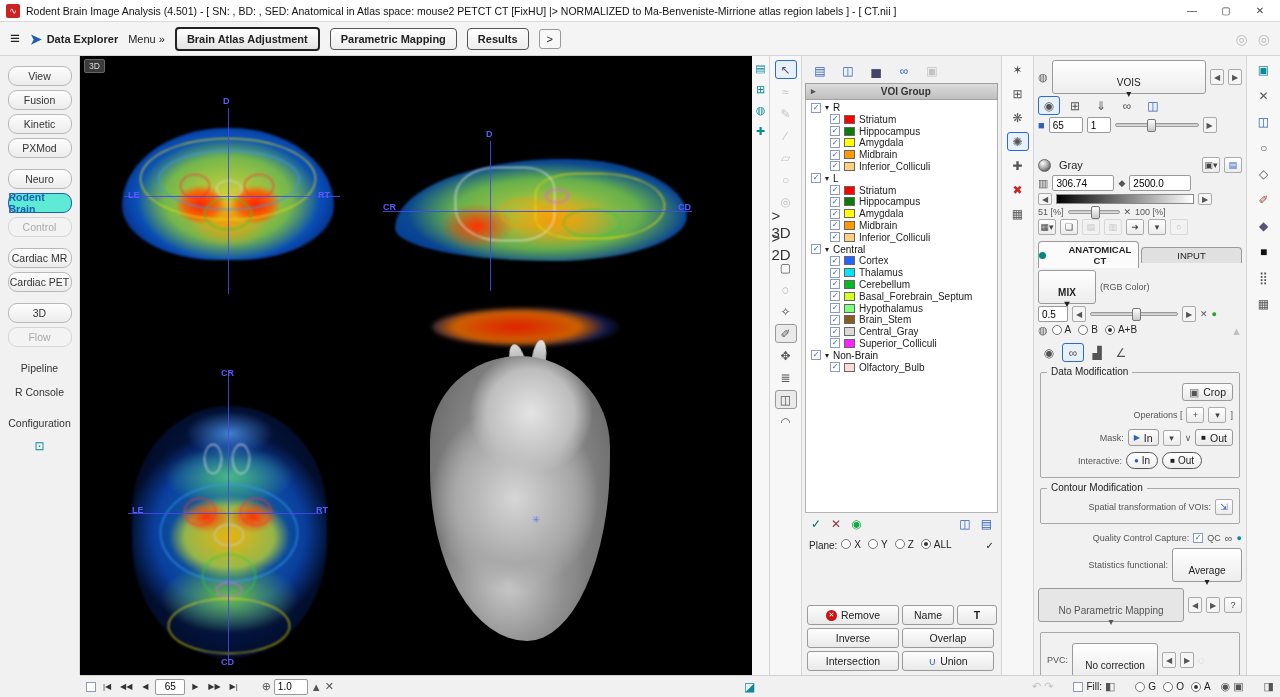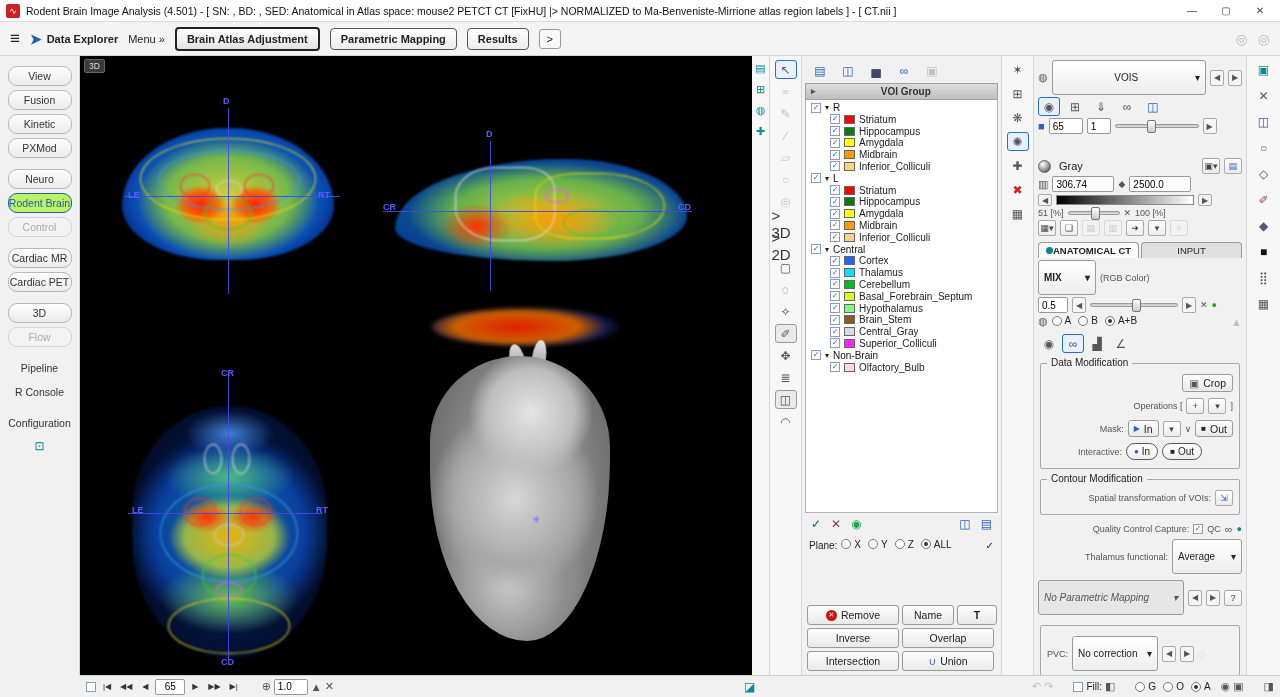--- a/index.html
+++ b/index.html
@@ -16,21 +16,21 @@
 #explorer{display:flex;align-items:center;gap:5px;font-weight:bold;}
 #explorer .eicon{color:#1a5fb4;font-size:14px;}
 #menu-label{color:#222;}
 .mtab{background:linear-gradient(#fefefe,#ececec);border:1px solid #555;border-radius:4px;padding:4px 10px;font-weight:bold;font-size:11px;}
 .mtab.active{border:2px solid #222;background:linear-gradient(#fff,#e2e2e2);}
 .more-btn{border:1px solid #999;border-radius:3px;background:#f8f8f8;padding:3px 7px;}
 .gray-circle{color:#bbb;font-size:14px;}
 
 #sidebar{position:absolute;left:0;top:56px;width:80px;height:619px;background:#f1f1f1;border-right:1px solid #d5d5d5;padding-top:6px;}
 .side-btn{width:64px;margin:4px auto 0;height:20px;display:flex;align-items:center;justify-content:center;background:linear-gradient(#fdfdfd,#ececec);border:1px solid #b8b8b8;border-radius:9px;font-size:10.5px;color:#333;}
-.side-btn.active{color:#1a5fb4;border:1px solid #1a5fb4;font-weight:normal;background:#bef264;}
+.side-btn.active{color:#1a5fb4;border:1px solid #1a5fb4;font-weight:bold;background:#5eead4;}
 .side-btn.disabled{color:#aaa;border-color:#d5d5d5;background:#f3f3f3;}
 .side-btn.plain{border:none;background:none;color:#333;}
 #sidebar-foot{width:64px;margin:6px auto 0;text-align:center;color:#0a8a9a;font-size:12px;}
 
 #viewport{position:absolute;left:80px;top:56px;width:672px;height:619px;background:#000;overflow:hidden;}
 .chip{position:absolute;left:4px;top:3px;background:#3a3a3a;color:#ddd;font-size:8.5px;padding:1px 4px;border:1px solid #666;border-radius:2px;}
 .vlabel{position:absolute;color:#5a5aff;font-size:9px;font-weight:bold;z-index:6;}
 .xline{position:absolute;background:rgba(72,72,230,.9);z-index:5;}
 .brain{position:absolute;filter:blur(1.2px);}
 .ct{position:absolute;border-radius:50%;z-index:4;}
@@ -120,24 +120,24 @@
 #voi-confirm{display:flex;align-items:center;gap:10px;height:22px;padding:0 6px;}
 #voi-confirm .spacer{flex:1;}
 #plane-row{display:flex;align-items:center;height:20px;padding:0 4px;font-size:10px;gap:4px;}
 #plane-row .spacer{flex:1;}
 #voi-buttons{display:grid;grid-template-columns:92px 52px 40px;gap:3px;padding:2px 2px 0;margin-top:48px;}
 #voi-buttons .wide2{grid-column:span 2;}
 .rm-dot{width:11px;height:11px;border-radius:50%;background:#cc1111;color:#fff;font-size:7px;display:inline-flex;align-items:center;justify-content:center;}
 
 #right-panel{position:absolute;left:1034px;top:56px;width:212px;height:619px;background:#f1f1f1;display:flex;flex-direction:column;padding:4px 4px 2px;}
 #right-panel .row{margin-bottom:2px;}
-.ddown{display:inline-flex;align-items:center;justify-content:space-between;background:linear-gradient(#fff,#ededed);border:1px solid #9a9a9a;border-radius:3px;height:35px;padding:0 5px;font-size:10px;}
+.ddown{display:inline-flex;align-items:center;justify-content:space-between;background:linear-gradient(#fff,#ededed);border:1px solid #9a9a9a;border-radius:3px;height:28px;padding:16px 5px;font-size:10px;flex-direction:column;}
 .arrow-sq{width:14px;height:16px;display:inline-flex;align-items:center;justify-content:center;border:1px solid #aaa;border-radius:2px;background:#f5f5f5;font-size:8px;color:#555;}
 .grad{width:138px;height:10px;border:1px solid #888;background:linear-gradient(to right,#000,#fff);align-self:center;}
-.ftab{flex:1;text-align:center;padding:2px 0;border:1px solid #9a9a9a;border-bottom:none;border-radius:4px 4px 0 0;background:#e0e0e0;font-size:9.5px;display:flex;align-items:center;justify-content:center;gap:0;}
+.ftab{flex:1;text-align:center;padding:2px 0;border:1px solid #9a9a9a;border-bottom:none;border-radius:4px 4px 0 0;background:#e0e0e0;font-size:9.5px;display:flex;align-items:center;justify-content:center;gap:16px;}
 .ftab.active{background:#fbfbfb;font-weight:bold;}
 .dot-teal{width:7px;height:7px;border-radius:50%;background:#008888;display:inline-block;}
 .lut{width:13px;height:13px;border-radius:50%;background:radial-gradient(circle at 35% 30%,#fff,#999 55%,#333 95%);border:1px solid #666;}
 .pill{display:inline-flex;align-items:center;gap:3px;border:1px solid #555;border-radius:9px;padding:1px 7px;background:linear-gradient(#fff,#eee);font-size:10px;height:17px;}
 #stats-row{display:flex;align-items:center;gap:8px;margin-top:auto;margin-bottom:3px;}
 #stats-btn{flex:1;height:22px;font-weight:bold;}
 .mini{width:18px;height:16px;display:inline-flex;align-items:center;justify-content:center;border:1px solid #aaa;background:linear-gradient(#fff,#ebebeb);border-radius:2px;font-size:9px;color:#444;}
 .mini.disabled{color:#c5c5c5;border-color:#d8d8d8;background:#f2f2f2;}
 
 #bottom-bar{position:absolute;left:80px;top:675px;width:1200px;height:22px;background:#f1f1f1;border-top:1px solid #cfcfcf;display:flex;align-items:center;gap:3px;padding:0 6px;}
@@ -638,29 +638,29 @@
 
   <div class="row" style="justify-content:flex-end;margin-top:6px;">
     <span class="tiny">Quality Control Capture:</span>
     <span class="cb">✓</span>
     <span class="tiny">QC</span>
     <span class="bicon">∞</span>
     <span style="color:#0a8a9a;font-size:9px;">●</span>
   </div>
 
   <div class="row" style="justify-content:flex-end;margin-top:2px;">
-    <span class="tiny">Thalamus functional:</span>
+    <span class="tiny">Statistics functional:</span>
     <span class="ddown" style="width:70px;">
       <span>Average</span>
         <span>▾</span>
     </span>
   </div>
 
   <div class="row" style="margin-top:4px;">
-    <span class="ddown" style="flex:1;background:#e6e6e6;color:#555;font-style:italic;">
+    <span class="ddown" style="flex:1;background:#e6e6e6;color:#555;">
       <span>No Parametric Mapping</span>
         <span>▾</span>
     </span>
     <span class="arrow-sq">◀</span>
     <span class="arrow-sq">▶</span>
     <span class="mini">?</span>
   </div>
 
   <div class="gb">
     <div class="row" style="margin-bottom:8px;">

